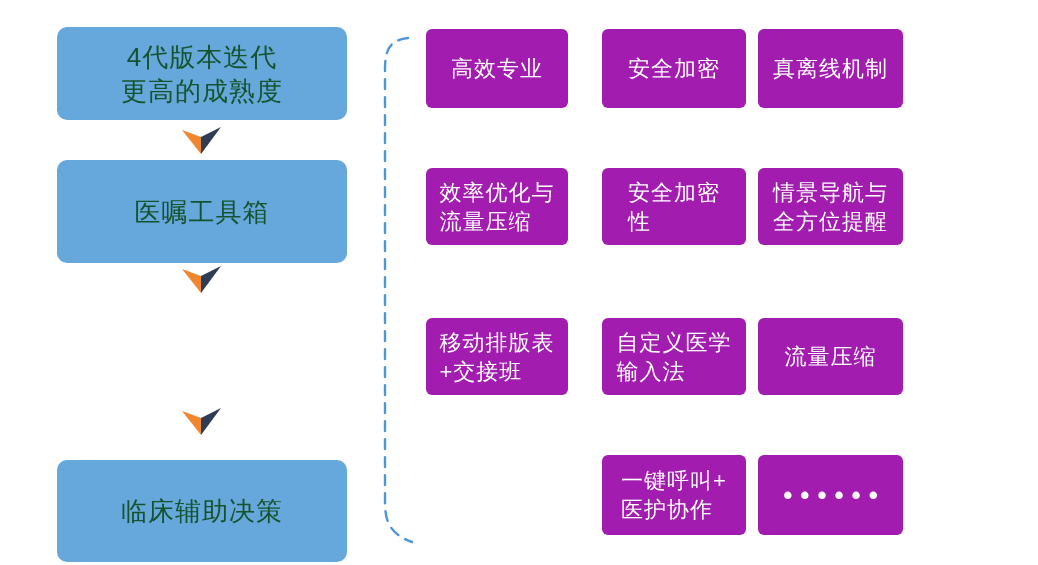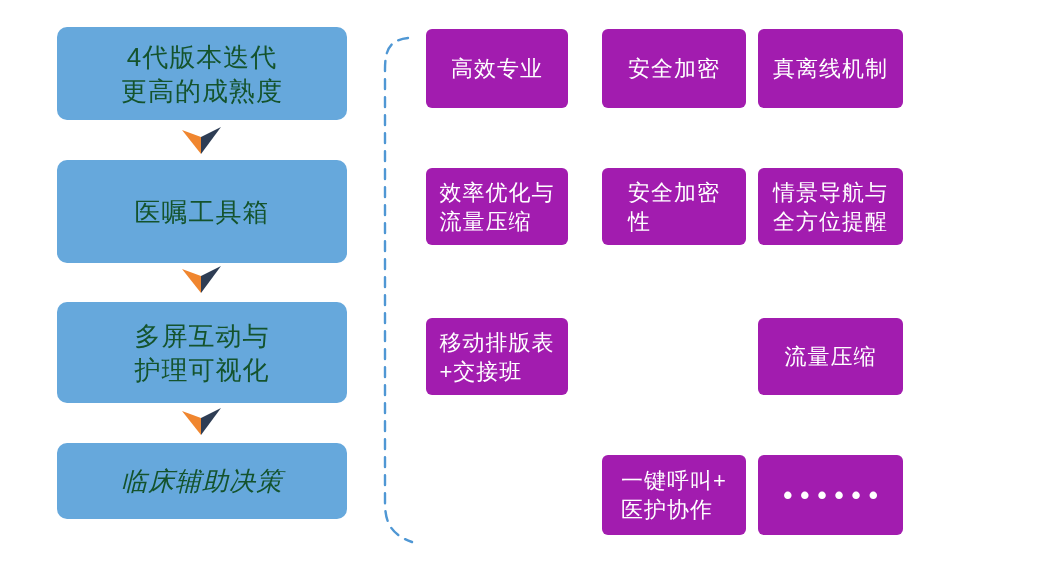--- a/index.html
+++ b/index.html
@@ -63,21 +63,21 @@
     font-size: 26px;
     font-weight: bold;
     letter-spacing: 8px;
     text-align: center;
     padding-left: 8px;
   }
   
   #stage-0 { top: 27px;  height: 93px;  }
   #stage-1 { top: 160px; height: 103px; }
   #stage-2 { top: 302px; height: 101px; }
-  #stage-3 { top: 443px; height: 76px; font-style: italic; }
+  #stage-3 { top: 460px; height: 102px; }
   #arrow-0 { top: 127px; }
   #arrow-1 { top: 266px; }
   #arrow-2 { top: 408px; }
   
   .col-0 { left: 426px; width: 142px; }
   .col-1 { left: 602px; width: 144px; }
   .col-2 { left: 758px; width: 145px; }
   .row-0 { top: 29px;  height: 79px; }
   .row-1 { top: 168px; height: 77px; }
   .row-2 { top: 318px; height: 77px; }
@@ -98,24 +98,20 @@
   </svg>
 
   <div class="stage" id="stage-1">
     <span class="label">医嘱工具箱</span>
   </div>
   <svg class="arrow" id="arrow-1" viewBox="0 0 42 28">
     <polygon points="2,3 21,27 21,10" fill="#f0862f"></polygon>
     <polygon points="21,10 21,27 41,0" fill="#2e3d54"></polygon>
   </svg>
 
-  <div class="stage" id="stage-2">
-    <span class="label">多屏互动与
-护理可视化</span>
-  </div>
   <svg class="arrow" id="arrow-2" viewBox="0 0 42 28">
     <polygon points="2,3 21,27 21,10" fill="#f0862f"></polygon>
     <polygon points="21,10 21,27 41,0" fill="#2e3d54"></polygon>
   </svg>
 
   <div class="stage" id="stage-3">
     <span class="label">临床辅助决策</span>
   </div>
 
   <svg class="brace" viewBox="0 0 48 524">
@@ -142,20 +138,24 @@
   </div>
   <div class="feature col-0 row-2">
     <span class="label">移动排版表
 +交接班</span>
   </div>
 
   <div class="feature col-2 row-1">
     <span class="label">情景导航与
 全方位提醒</span>
   </div>
+  <div class="feature col-1 row-2">
+    <span class="label">自定义医学
+输入法</span>
+  </div>
   <div class="feature col-2 row-2">
     <span class="label center">流量压缩</span>
   </div>
 
   <div class="feature col-1 row-3">
     <span class="label">一键呼叫+
 医护协作</span>
   </div>
   <div class="feature col-2 row-3">
     <span class="label dots">••••••</span>

